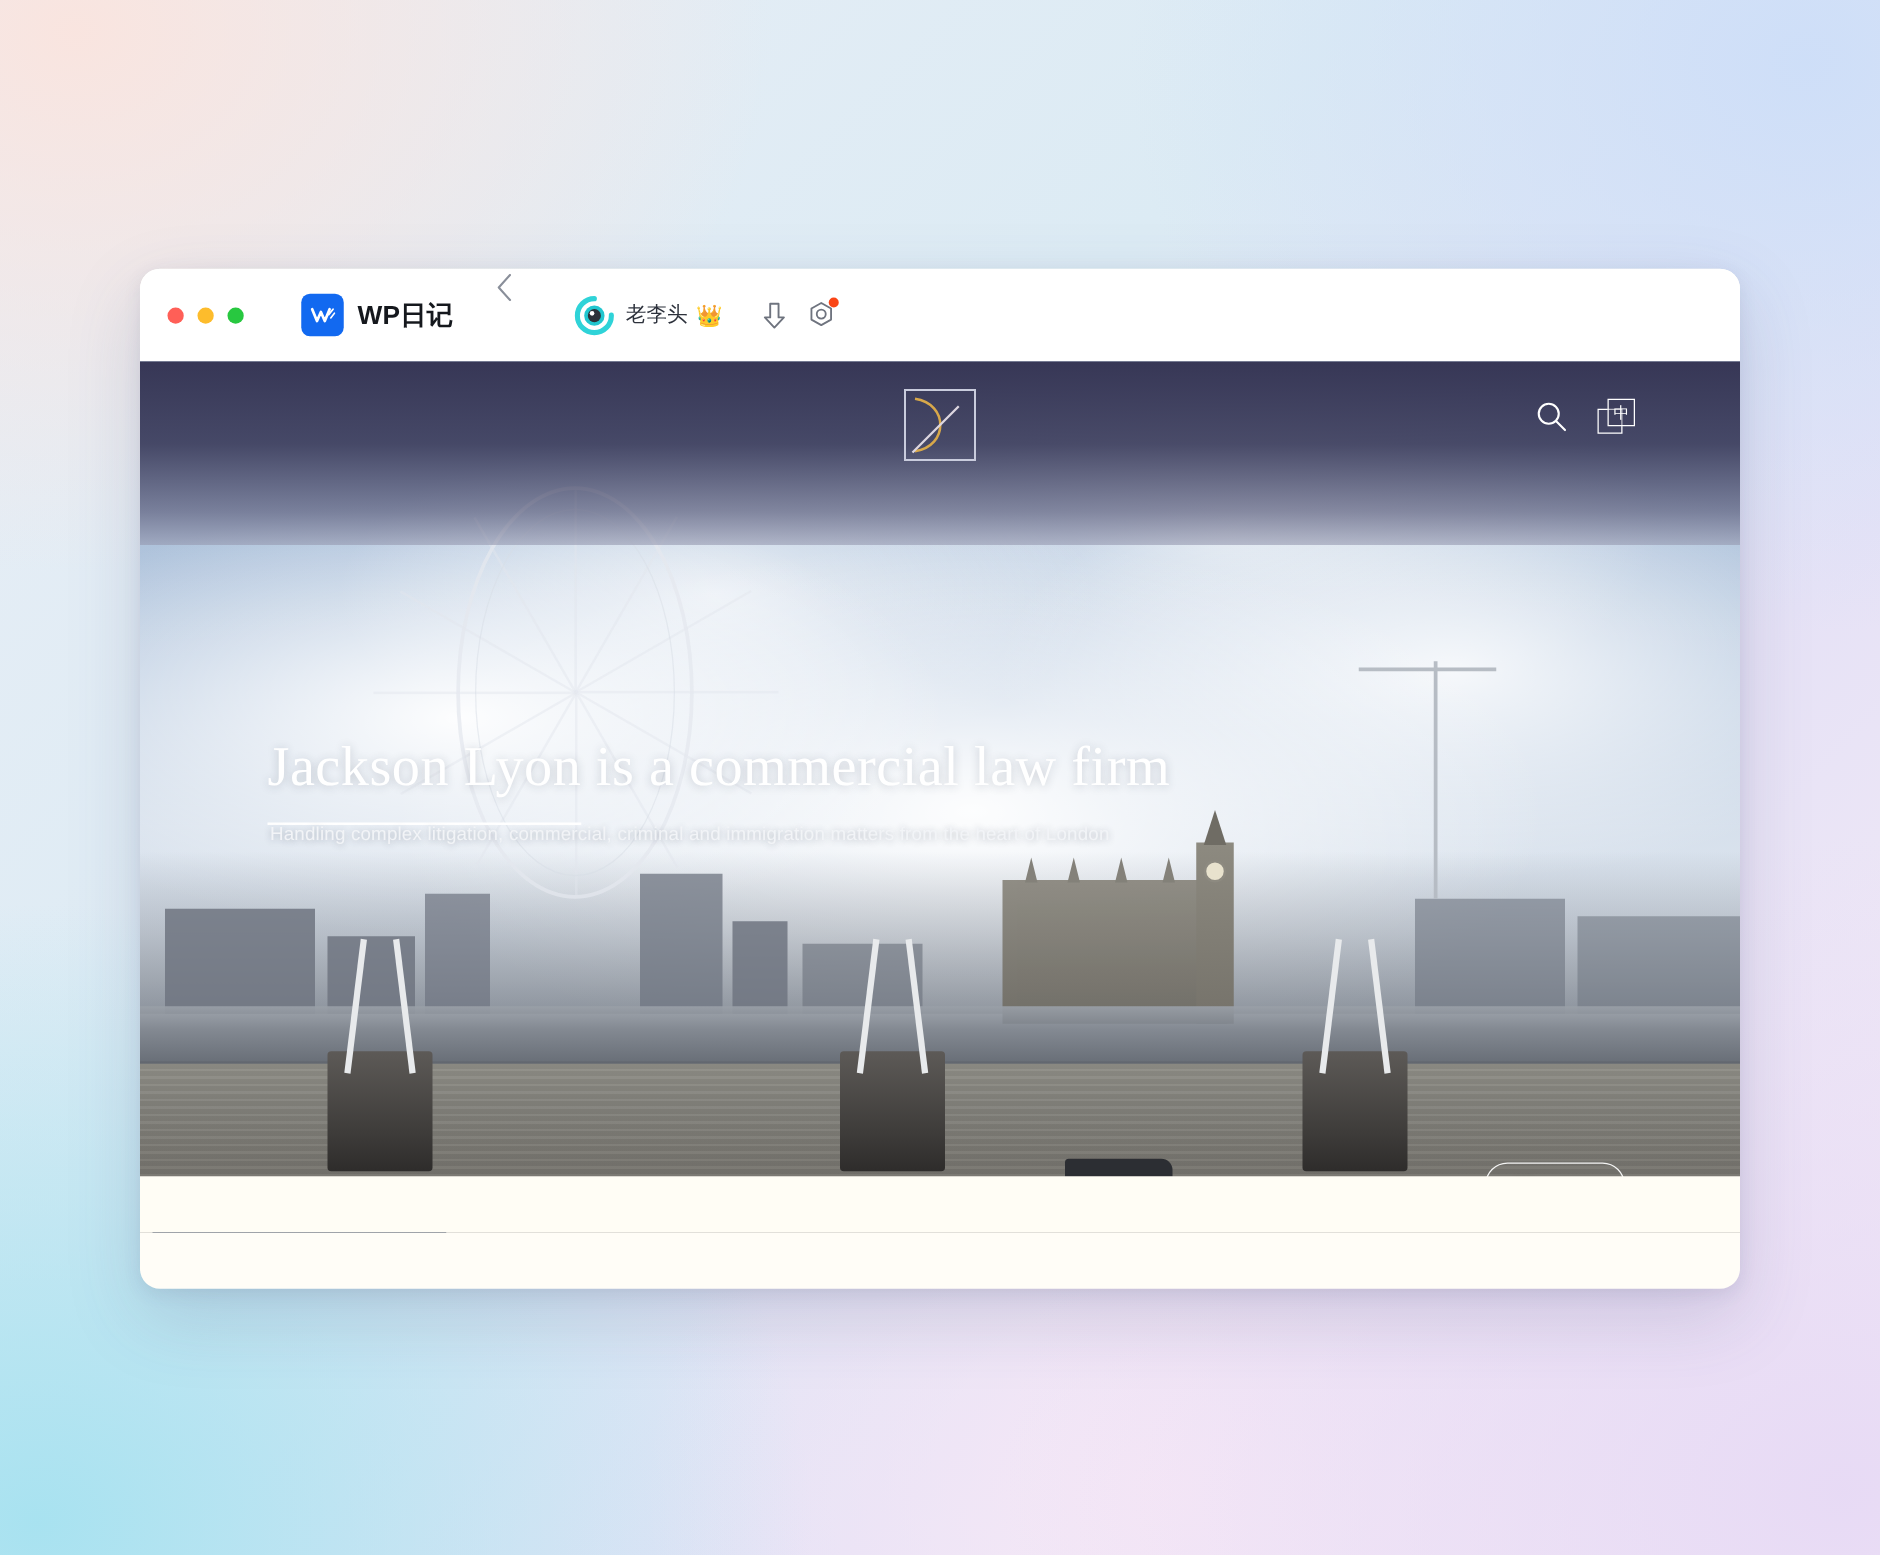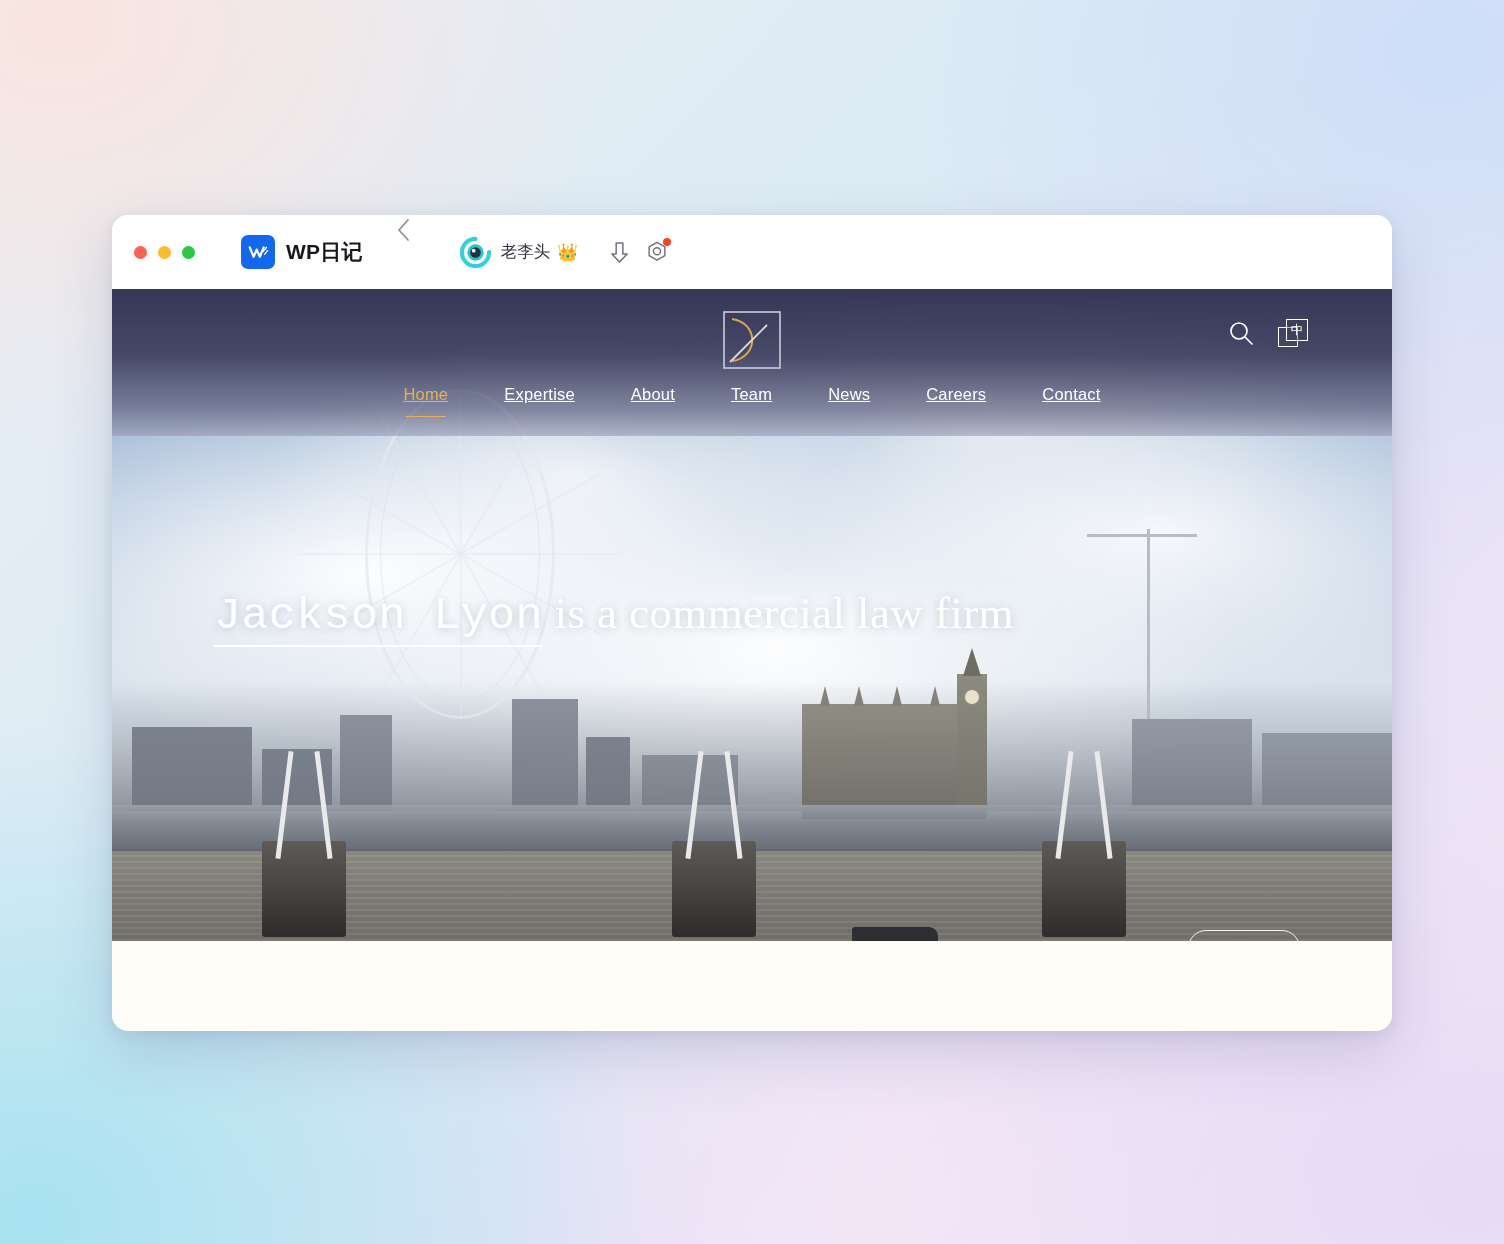--- a/index.html
+++ b/index.html
@@ -267,21 +267,21 @@
 
   
   #hero-heading {
     position: absolute; left: 102px; top: 298px;
     font-family: "Liberation Serif", serif;
     font-size: 45px; color: #ffffff; font-weight: normal;
     letter-spacing: 0.4px; white-space: nowrap;
     text-shadow: 0 1px 8px rgba(40,50,70,0.22);
   }
   #hero-heading .underlined {
-    border-bottom: 2px solid #ffffff; padding-bottom: 3px; font-family: Liberation Mono, monospace;
+    border-bottom: 2px solid #ffffff; padding-bottom: 20px;
   }
   #hero-sub {
     position: absolute; left: 104px; top: 370px;
     font-size: 15px; color: #f2f4f7; letter-spacing: 0.15px; white-space: nowrap;
     text-shadow: 0 1px 6px rgba(40,50,70,0.30);
   }
   #gold-rule {
     position: absolute; left: 0; top: 662px; width: 1110px; height: 1.5px;
     background: #d8a84a; opacity: 0.95;
   }
@@ -446,48 +446,25 @@
               <circle cx="11" cy="11" r="8" fill="none" stroke="currentColor" stroke-width="1.7"></circle>
               <path d="M17 17 L24 24" fill="none" stroke="currentColor" stroke-width="1.7" stroke-linecap="round"></path>
             </svg>
           </span>
           <span id="lang-switch">
             <span id="lang-back"></span>
             <span id="lang-front">中</span>
           </span>
         </div>
 
-        <nav id="site-nav">
-          <a class="nav-item active" href="#">
-            <span>Home</span>
-            <span class="nav-underline"></span>
-          </a>
-          <a class="nav-item" href="#">
-            <span>Expertise</span>
-          </a>
-          <a class="nav-item" href="#">
-            <span>About</span>
-          </a>
-          <a class="nav-item" href="#">
-            <span>Team</span>
-          </a>
-          <a class="nav-item" href="#">
-            <span>News</span>
-          </a>
-          <a class="nav-item" href="#">
-            <span>Careers</span>
-          </a>
-          <a class="nav-item" href="#">
-            <span>Contact</span>
-          </a>
-        </nav>
       </div>
 
       <h1 id="hero-heading"><span class="underlined">Jackson Lyon</span><span> is a commercial law firm</span></h1>
 
+      <p id="hero-sub">Handling complex litigation, commercial, criminal and immigration matters from the heart of London</p>
 
       <div id="gold-rule"></div>
 
       <a id="about-us-btn" href="#">About Us</a>
 
       <div id="site-footer-strip"></div>
     </div>
 
   </div>
 </div>

